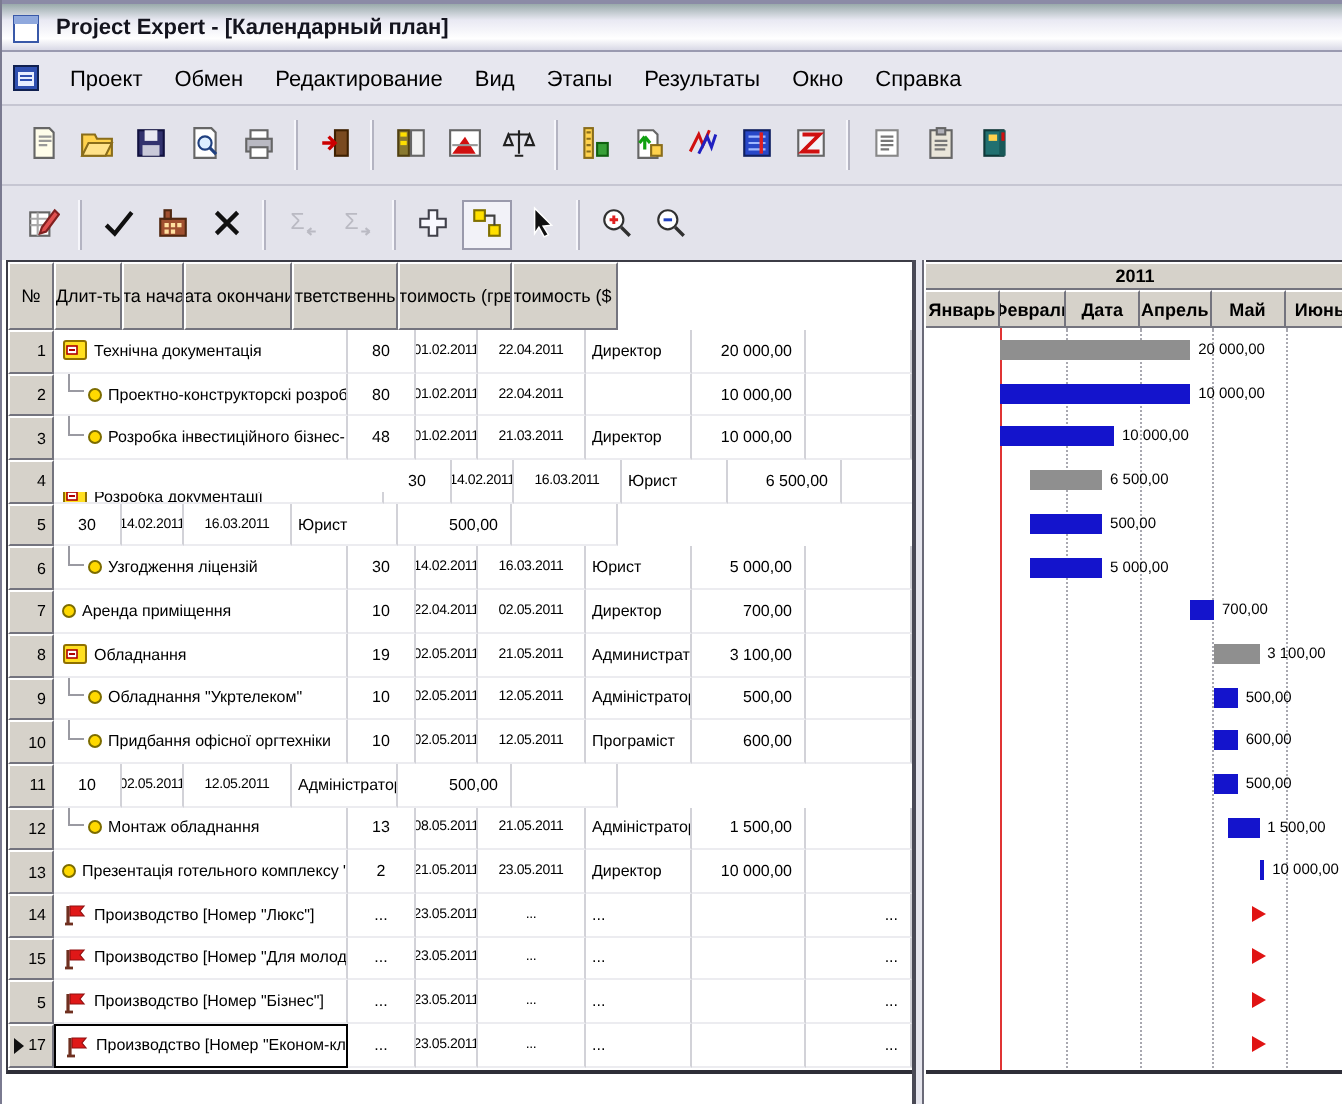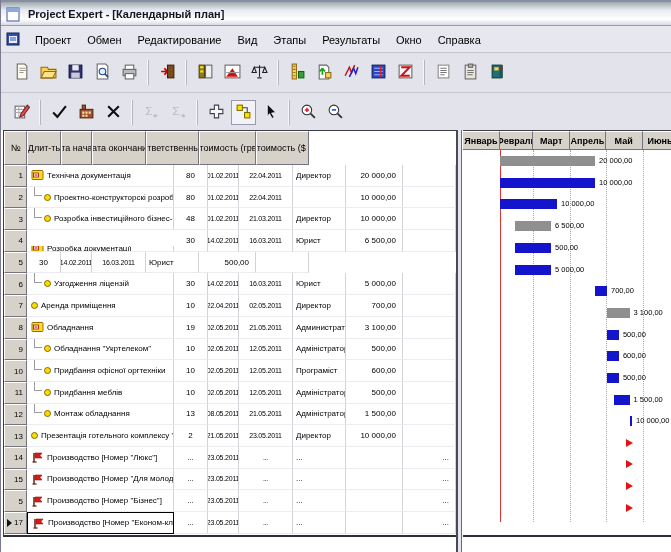--- a/index.html
+++ b/index.html
@@ -393,21 +393,21 @@
               <span>10 000,00</span>
             </div>
             <div class="cell c-right" style="width: 53px;">
               <span></span>
             </div>
           </div>
           <div class="trow">
             <div class="cell num-cell" style="width: 23px;">
               <span>4</span>
             </div>
-            <div class="cell name-cell" style="width: 147px; margin-top: 16px;">
+            <div class="cell name-cell" style="width: 165px; margin-top: 16px;">
               <span class="stage-ic"><svg viewBox="0 0 14 12">
                   <rect x="1" y="1.5" width="11" height="9" rx="1" fill="#ffdf20" stroke="#8f7000"></rect>
                   <rect x="2.5" y="4" width="5" height="4" fill="#fff" stroke="#b00000" stroke-width="0.8"></rect>
                   <path d="M3.5 6h3" stroke="#b00000" fill="none"></path>
                 </svg></span>
               <span class="nm">Розробка документації</span>
             </div>
             <div class="cell c-center" style="width: 34px;">
               <span>30</span>
             </div>
@@ -588,25 +588,20 @@
             <div class="cell c-right" style="width: 57px;">
               <span>600,00</span>
             </div>
             <div class="cell c-right" style="width: 53px;">
               <span></span>
             </div>
           </div>
           <div class="trow">
             <div class="cell num-cell" style="width: 23px;">
               <span>11</span>
-            </div>
-            <div class="cell name-cell" style="width: 147px;">
-              <span class="tree-l"></span>
-              <span class="dot"></span>
-              <span class="nm">Придбання меблів</span>
             </div>
             <div class="cell c-center" style="width: 34px;">
               <span>10</span>
             </div>
             <div class="cell c-center" style="width: 31px;">
               <span class="date-txt">02.05.2011</span>
             </div>
             <div class="cell c-center" style="width: 54px;">
               <span class="date-txt">12.05.2011</span>
             </div>
@@ -797,24 +792,25 @@
               <span></span>
             </div>
             <div class="cell c-right" style="width: 53px;">
               <span>...</span>
             </div>
           </div>
         </div>
     </div>
     <div class="splitter"></div>
     <div class="gantt-pane">
+      <div class="g-year">2011</div>
       <div class="g-months" id="gmonths">
           <div class="g-mcell" style="width: 36.89px;">Январь</div>
           <div class="g-mcell" style="width: 33.32px;">Февраль</div>
-          <div class="g-mcell" style="width: 36.89px;">Март</div>
+          <div class="g-mcell" style="width: 36.89px;">Дата</div>
           <div class="g-mcell" style="width: 35.7px;">Апрель</div>
           <div class="g-mcell" style="width: 36.89px;">Май</div>
           <div class="g-mcell" style="width: 35.7px;">Июнь</div>
         </div>
       <div class="g-body" id="gbody">
           <div class="g-grid" style="left: 36.89px;"></div>
           <div class="g-grid" style="left: 70.21px;"></div>
           <div class="g-grid" style="left: 107.1px;"></div>
           <div class="g-grid" style="left: 142.8px;"></div>
           <div class="g-grid" style="left: 179.69px;"></div>

